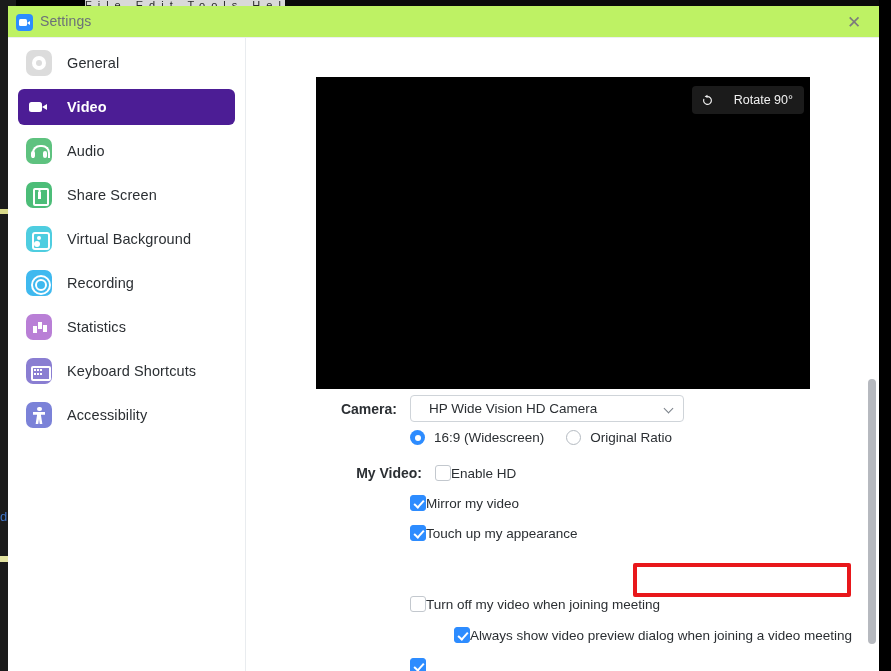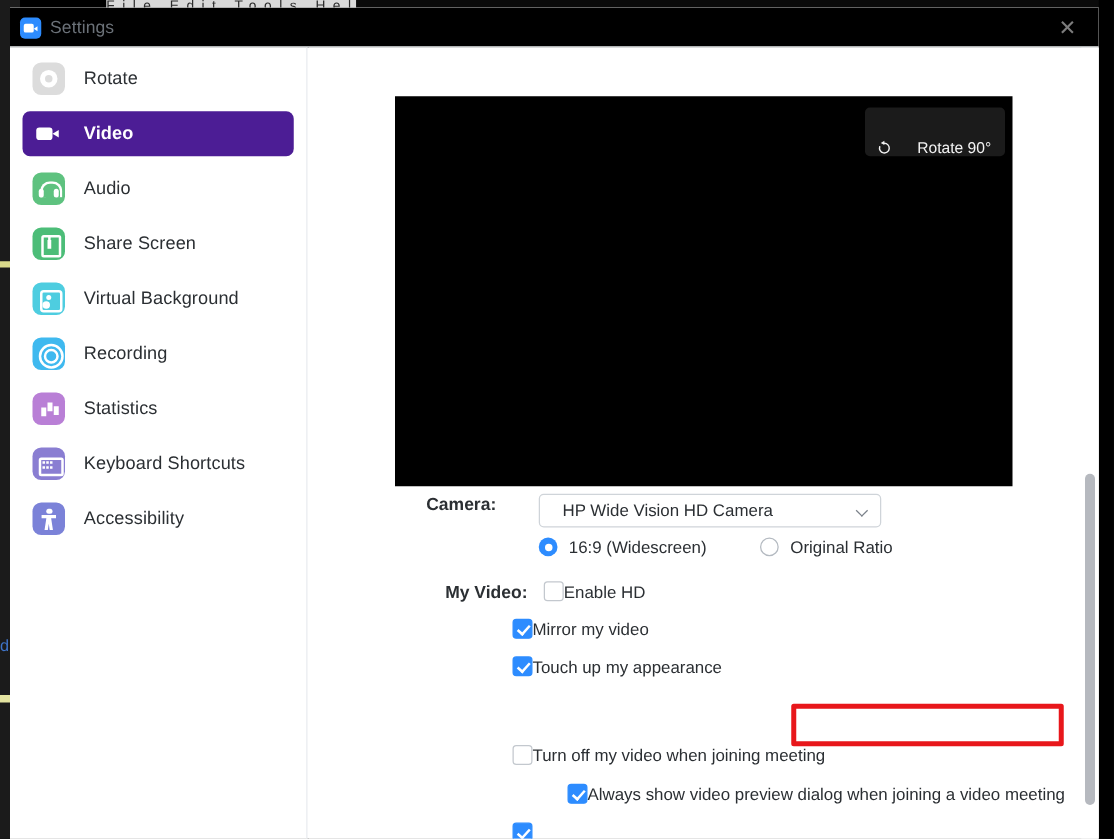--- a/index.html
+++ b/index.html
@@ -55,21 +55,21 @@
   #settings-window {
     position: absolute; left: 8px; top: 6px;
     width: 871px; height: 665px;
     background: #ffffff;
     overflow: hidden;
   }
 
   
   #titlebar {
     position: relative; height: 32px; width: 100%;
-    background: #000000;
+    background: #bef264;
     border-bottom: 1px solid #eceff1;
   }
   #app-icon {
     position: absolute; left: 8px; top: 8px;
     width: 17px; height: 17px; border-radius: 4px;
     background: #2d8cff;
   }
   #app-icon .cam {
     position: absolute; left: 3px; top: 5px;
     width: 8px; height: 7px; border-radius: 1.5px; background: #ffffff;
@@ -223,29 +223,29 @@
   }
 
   
   #video-preview {
     position: absolute; left: 69px; top: 39px;
     width: 494px; height: 312px;
     background: #000000;
   }
   #rotate-button {
     position: absolute; right: 6px; top: 9px;
-    height: 39px; padding: 0 11px 0 9px;
+    height: 28px; padding: 0 11px 0 9px;
     background: rgba(32,32,32,.86); border-radius: 4px;
-    display: flex; align-items: flex-end; gap: 20px;
+    display: flex; align-items: center; gap: 20px;
     color: #f2f2f2; font-size: 12.5px; cursor: pointer;
   }
   #rotate-button svg { display: block; }
 
   
-  .row { position: absolute; display: flex; align-items: flex-start; gap: 21px; }
+  .row { position: absolute; display: flex; align-items: center; }
   .row-label {
     font-size: 14px; font-weight: bold; color: #2b2f33;
     text-align: right;
   }
 
   #camera-row { left: 0px; top: 357px; width: 632px; }
   #camera-row .row-label { width: 150px; }
   #camera-select {
     margin-left: 13px; width: 274px; height: 27px;
     border: 1px solid #cfd4d9; border-radius: 4px; background: #ffffff;
@@ -337,21 +337,21 @@
     <div id="window-title">Settings</div>
     <div id="close-button">✕</div>
   </div>
 
   <div id="win-body">
 
     <div id="sidebar">
 
       <div class="nav-item">
         <span class="nav-icon ic-gear"></span>
-        <span class="nav-label">Rotate</span>
+        <span class="nav-label">General</span>
       </div>
 
       <div class="nav-item active">
         <span class="nav-icon ic-video-sel">
           <span class="vbody"></span>
             <span class="vtip"></span>
         </span>
         <span class="nav-label">Video</span>
       </div>
 

